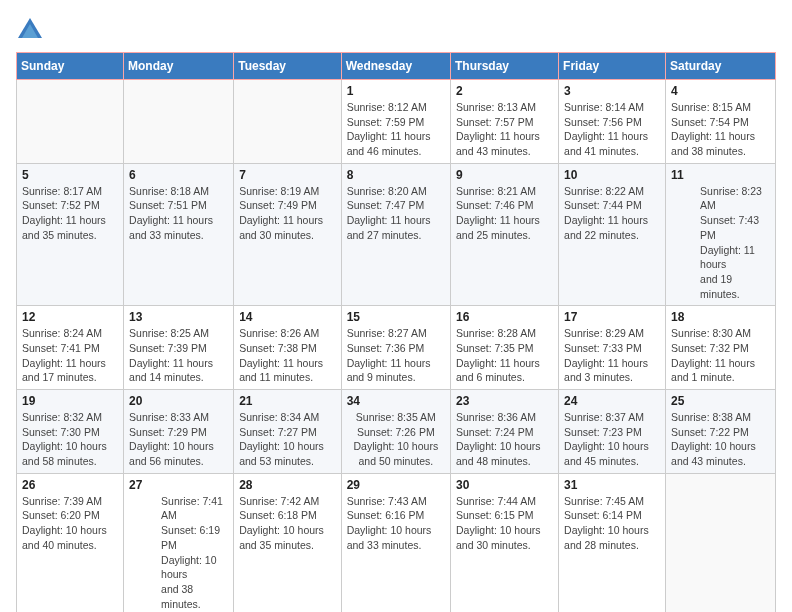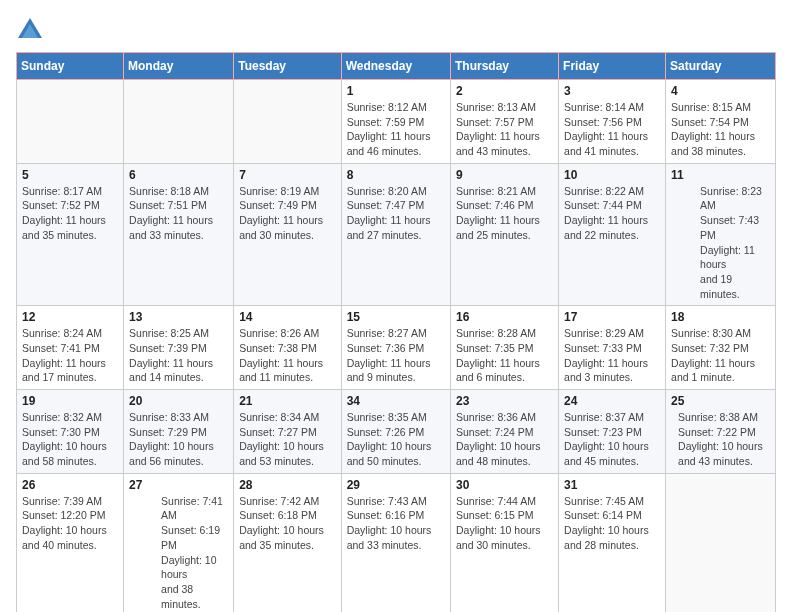--- a/index.html
+++ b/index.html
@@ -277,52 +277,52 @@
         </td>
         <td>
           <div class="day-number">21</div>
           <div class="day-info" style="white-space: pre-line;">Sunrise: 8:34 AM
 Sunset: 7:27 PM
 Daylight: 10 hours
 and 53 minutes.</div>
         </td>
         <td>
           <div class="day-number">34</div>
-          <div class="day-info" style="white-space: pre-line;">Sunrise: 8:35 AM
+          <div class="day-info" style="white-space: pre-line; text-align: center;">Sunrise: 8:35 AM
 Sunset: 7:26 PM
 Daylight: 10 hours
 and 50 minutes.</div>
         </td>
         <td>
           <div class="day-number">23</div>
           <div class="day-info" style="white-space: pre-line;">Sunrise: 8:36 AM
 Sunset: 7:24 PM
 Daylight: 10 hours
 and 48 minutes.</div>
         </td>
         <td>
           <div class="day-number">24</div>
           <div class="day-info" style="white-space: pre-line;">Sunrise: 8:37 AM
 Sunset: 7:23 PM
 Daylight: 10 hours
 and 45 minutes.</div>
         </td>
         <td>
           <div class="day-number">25</div>
-          <div class="day-info" style="white-space: pre-line; margin-left: 7px;">Sunrise: 8:38 AM
+          <div class="day-info" style="white-space: pre-line;">Sunrise: 8:38 AM
 Sunset: 7:22 PM
 Daylight: 10 hours
 and 43 minutes.</div>
         </td>
       </tr>
       <tr>
         <td>
           <div class="day-number">26</div>
           <div class="day-info" style="white-space: pre-line;">Sunrise: 7:39 AM
-Sunset: 12:20 PM
+Sunset: 6:20 PM
 Daylight: 10 hours
 and 40 minutes.</div>
         </td>
         <td>
           <div class="day-number">27</div>
           <div class="day-info" style="white-space: pre-line; margin-left: 32px;">Sunrise: 7:41 AM
 Sunset: 6:19 PM
 Daylight: 10 hours
 and 38 minutes.</div>
         </td>

